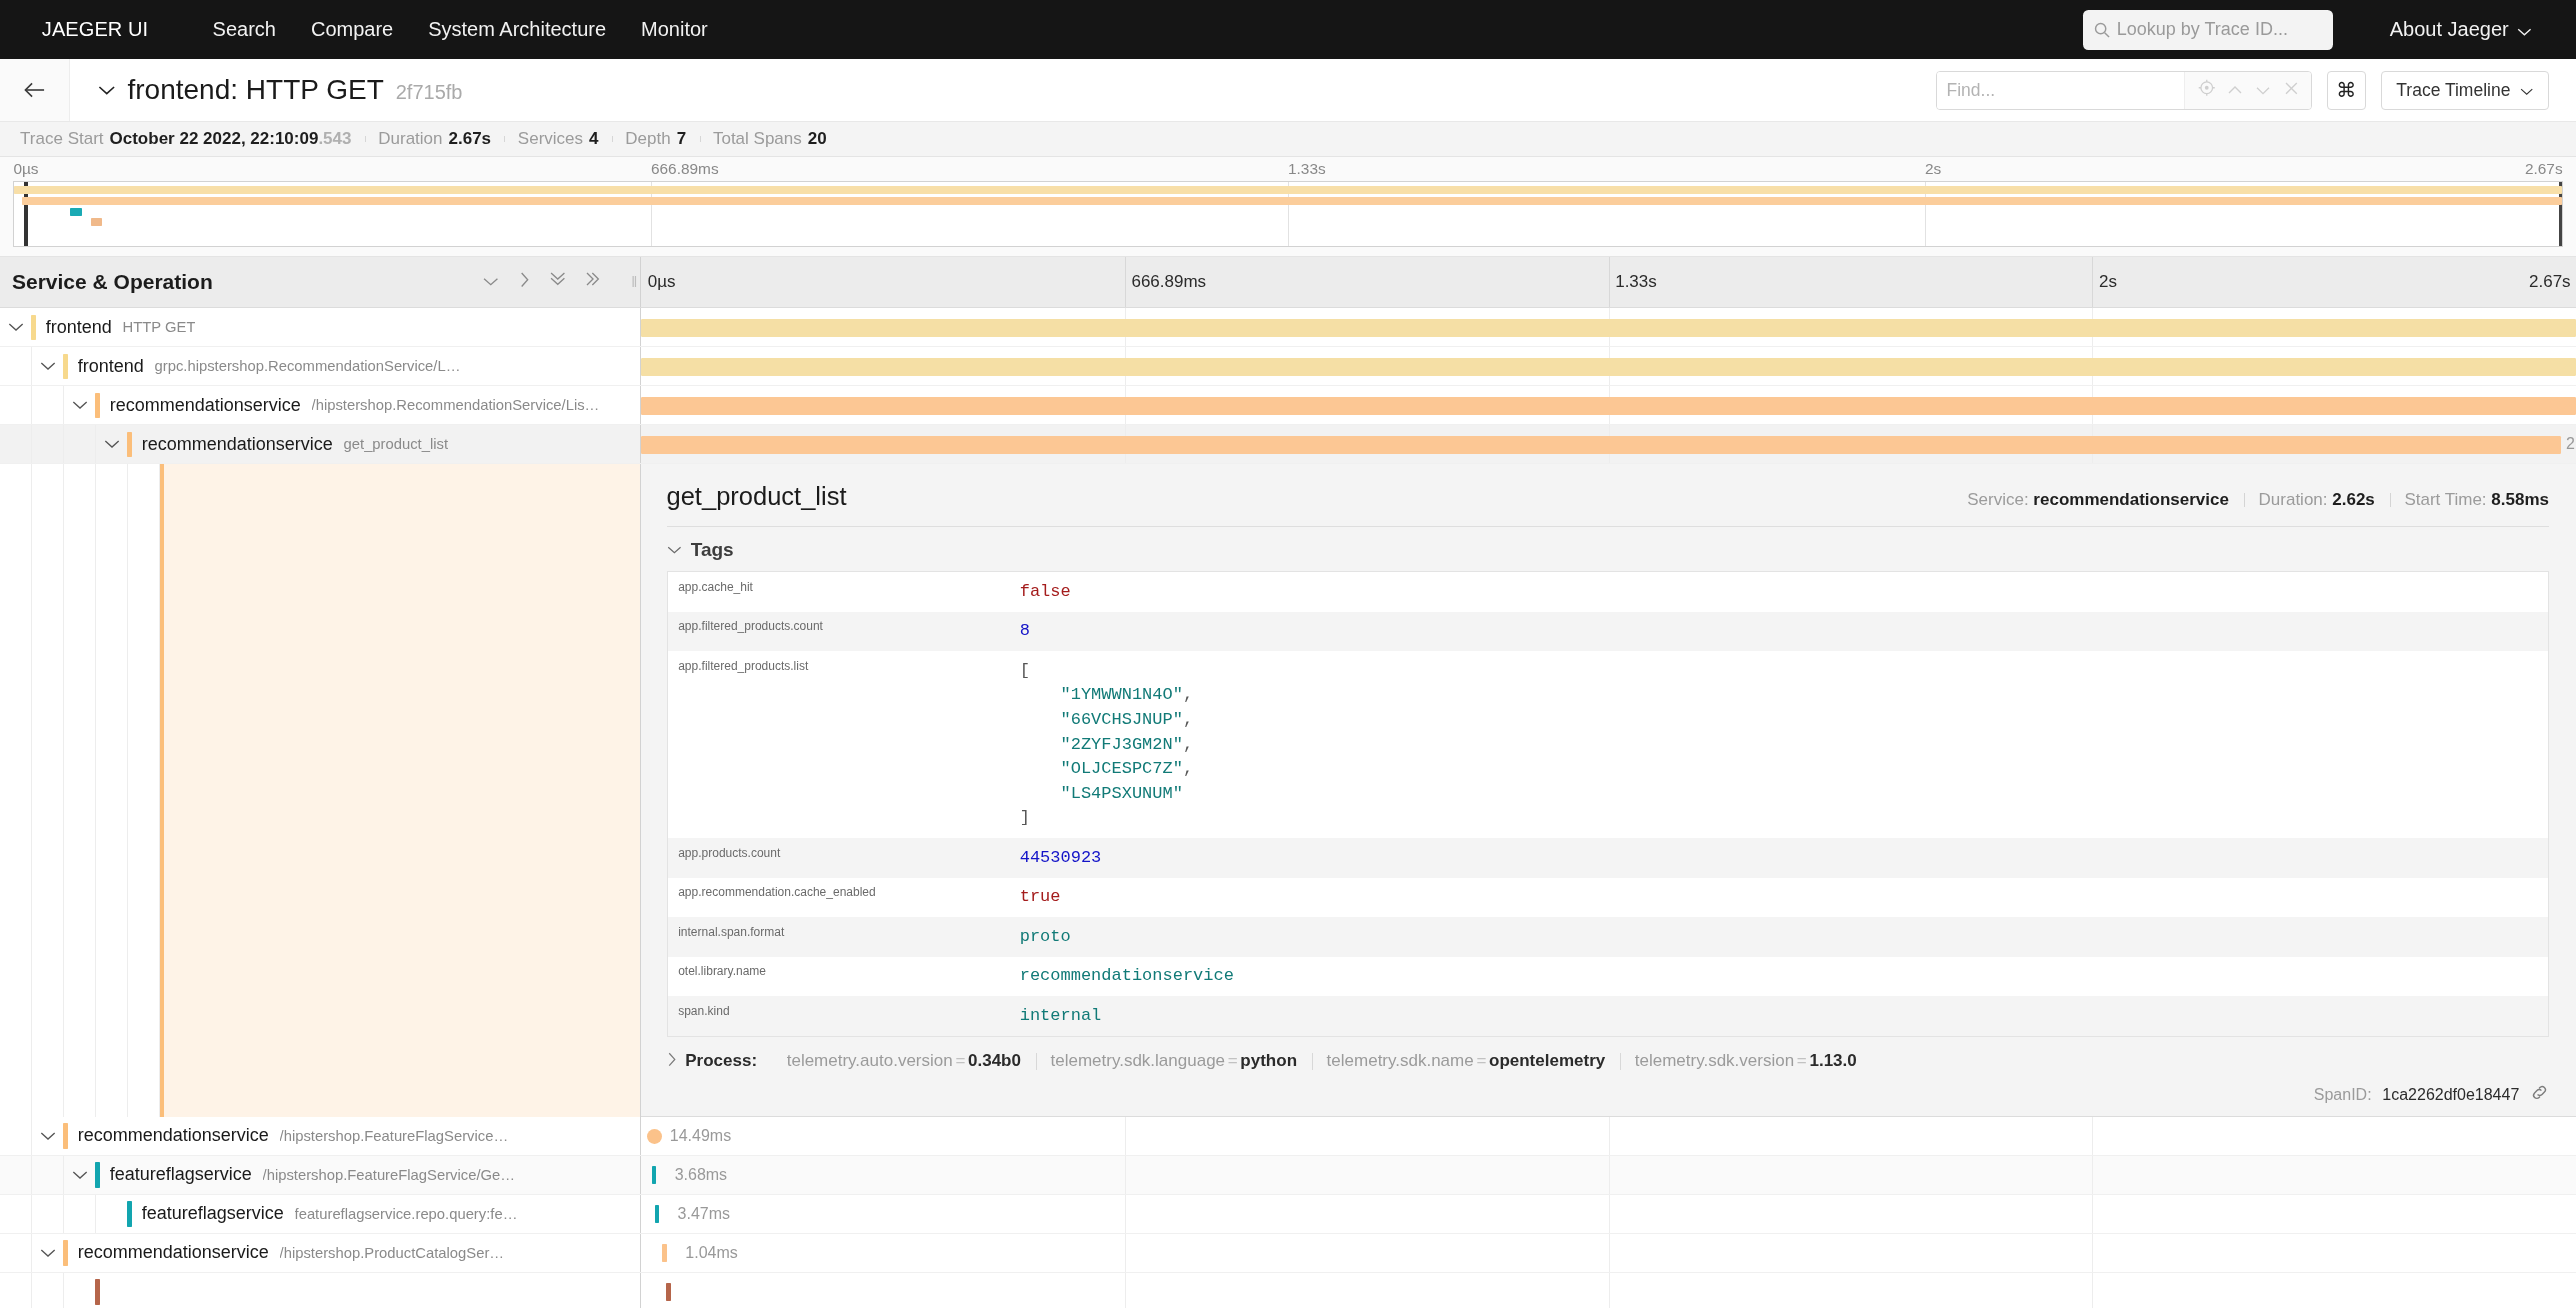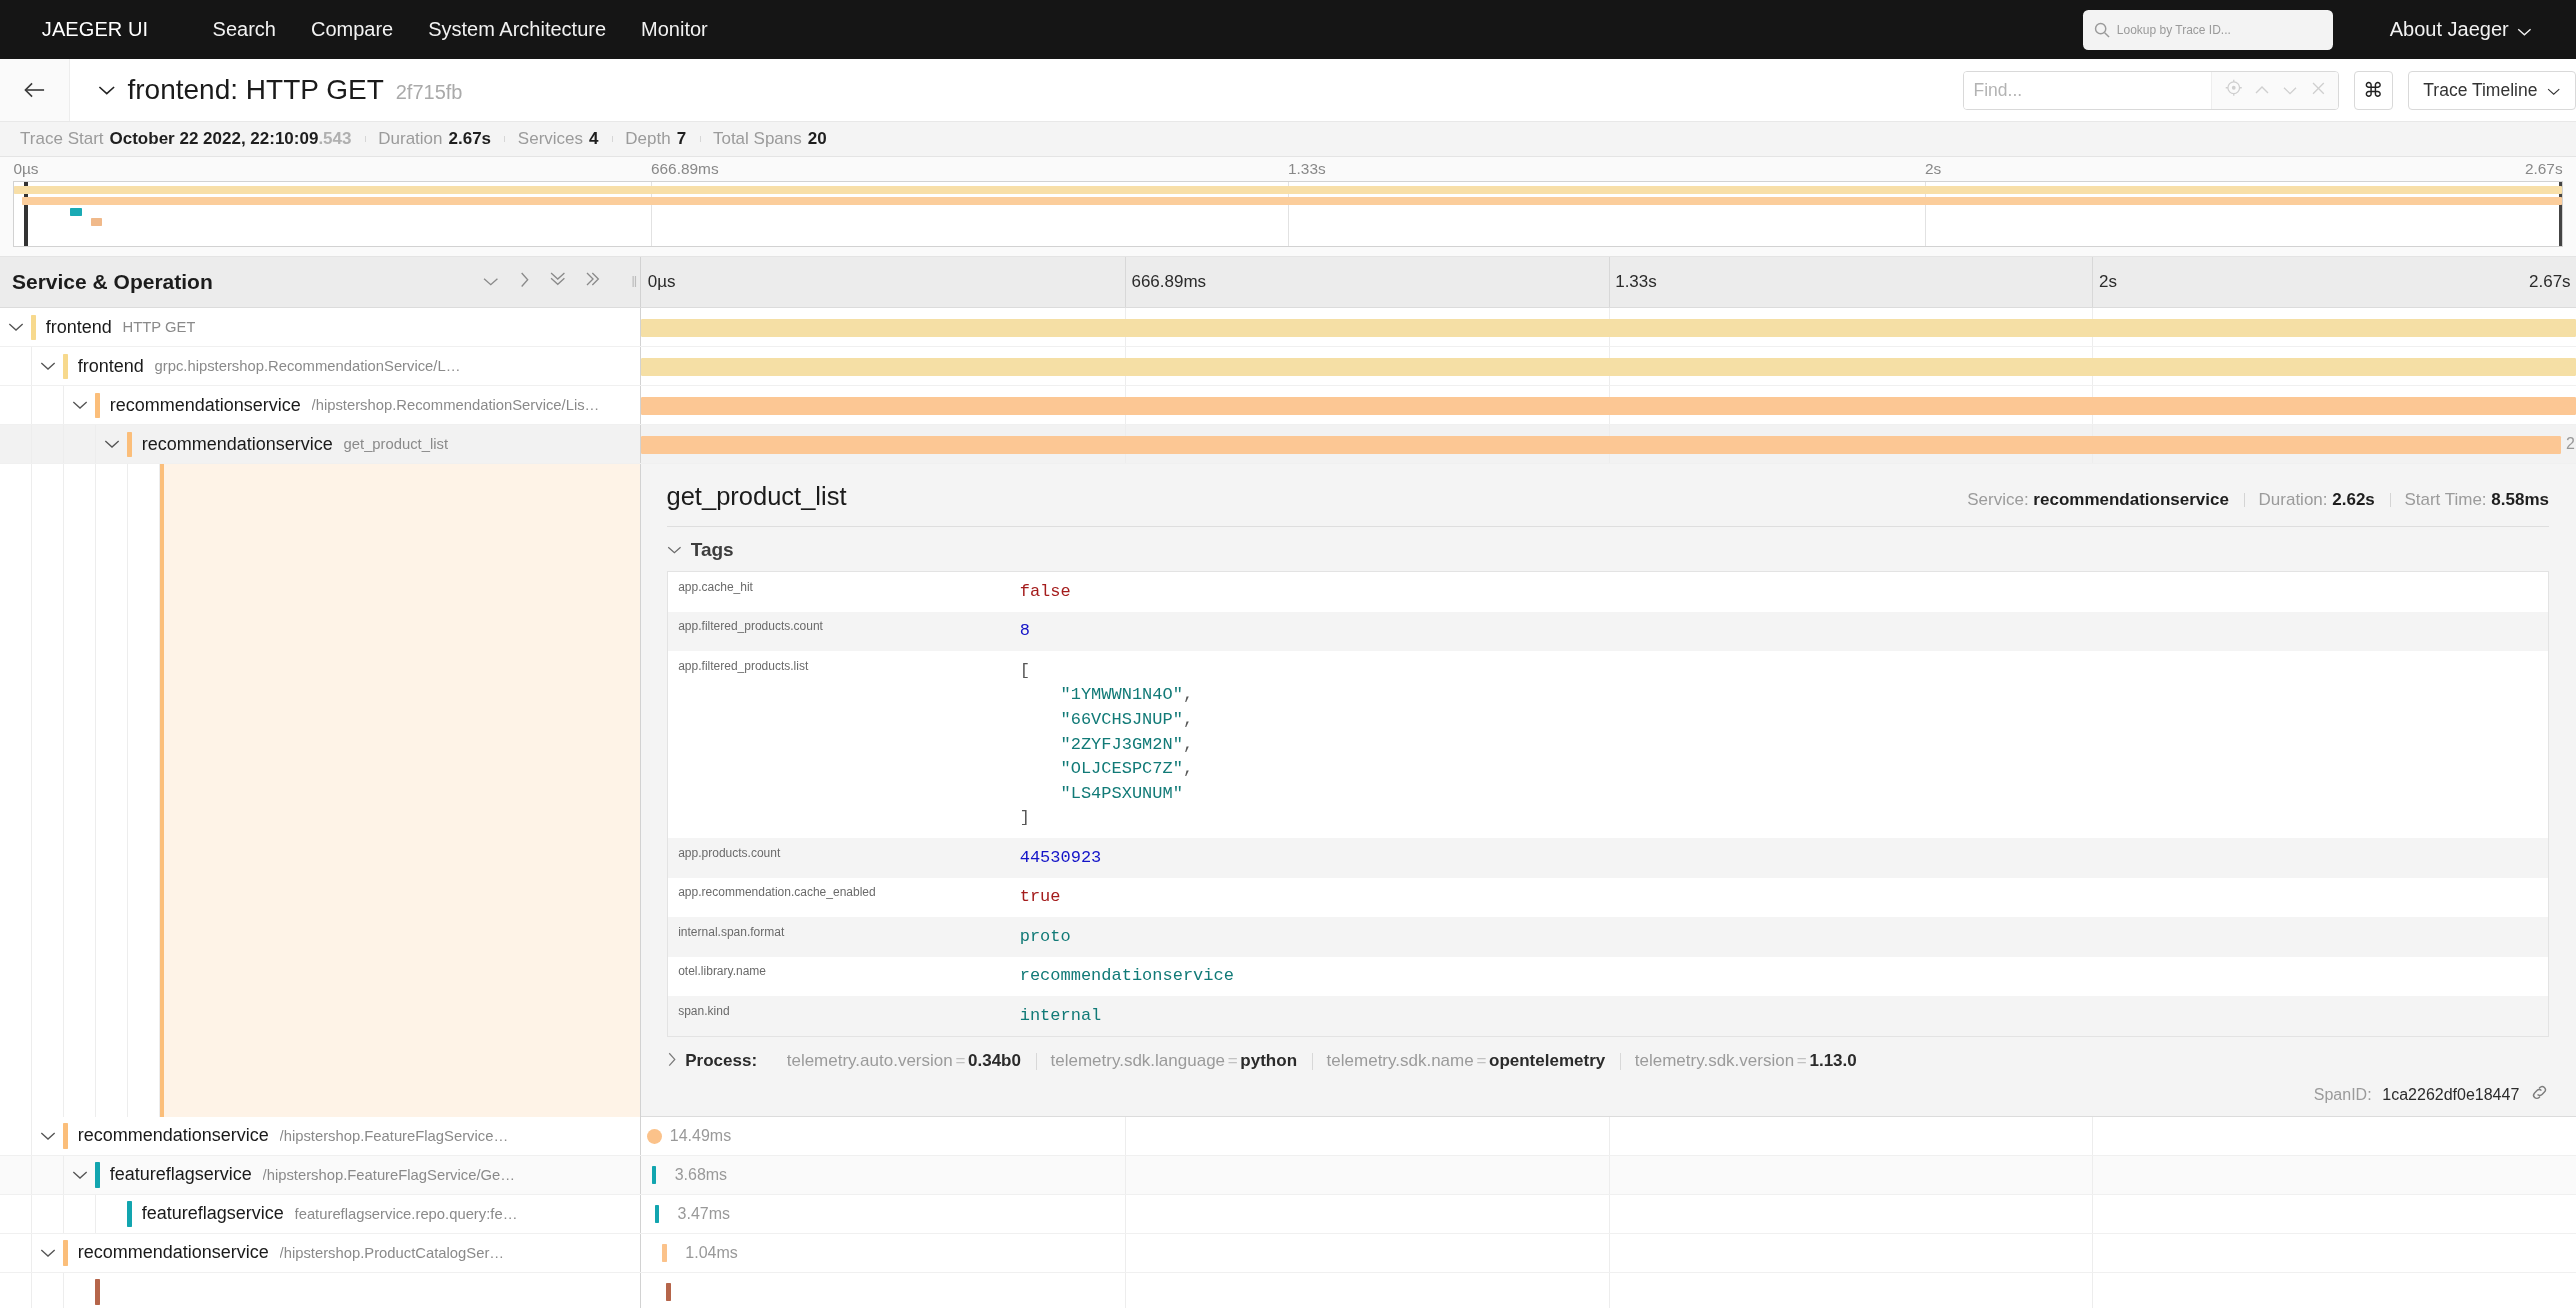--- a/index.html
+++ b/index.html
@@ -43,21 +43,21 @@
     background: #f3f3f3;
     border-radius: 5.4px;
     display: flex;
     align-items: center;
     padding: 0 9.4px;
     margin-right: 39px;
   }
   .traceid-search .mag { margin-right: 6.7px; display:flex; align-items:center; }
   .traceid-search input {
     border: none; outline: none; background: transparent;
-    font-size: 12px; color: #be185d; width: 100%;
+    font-size: 18px; color: #be185d; width: 100%;
     font-family: "Liberation Sans", sans-serif;
   }
   .traceid-search input::placeholder { color: #9a9a9a; }
   .about {
     font-size: 20px; color: #f2f2f2; padding: 0 17.5px; line-height: 59px;
     display: flex; align-items: center; gap: 8px; cursor: pointer;
   }
 
   
   .trace-header {
@@ -111,21 +111,21 @@
     border: 0.7px solid #d9d9d9; border-radius: 4px;
     display: flex; align-items: center; justify-content: center;
     font-size: 20px; color: #222; background: #fff;
     margin-right: 14.8px; cursor: pointer;
   }
   .view-select {
     height: 39px; min-width: 154px;
     border: 0.7px solid #d9d9d9; border-radius: 4px;
     display: flex; align-items: center; justify-content: center; gap: 9.4px;
     font-size: 17.5px; color: #333; background: #fff;
-    padding: 0 14.8px; cursor: pointer;
+    padding: 0 14.8px; margin-right: 27px; cursor: pointer;
   }
 
   
   .meta-row {
     height: 35px;
     background: #f4f4f4;
     border-bottom: 0.7px solid #e4e4e4;
     display: flex; align-items: center;
     padding-left: 6.7px;
     font-size: 17px;

